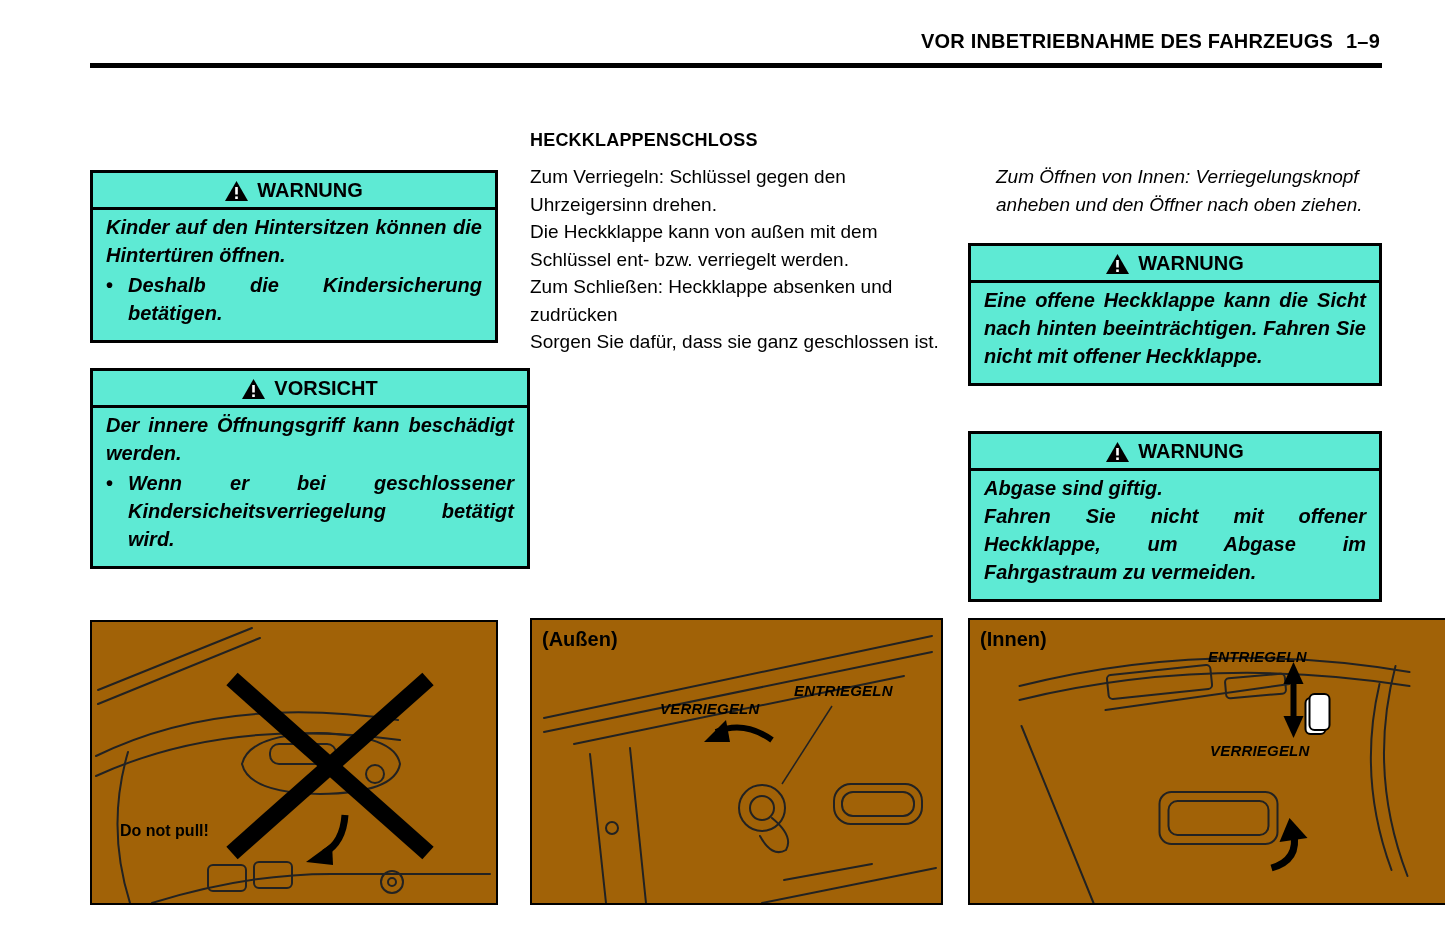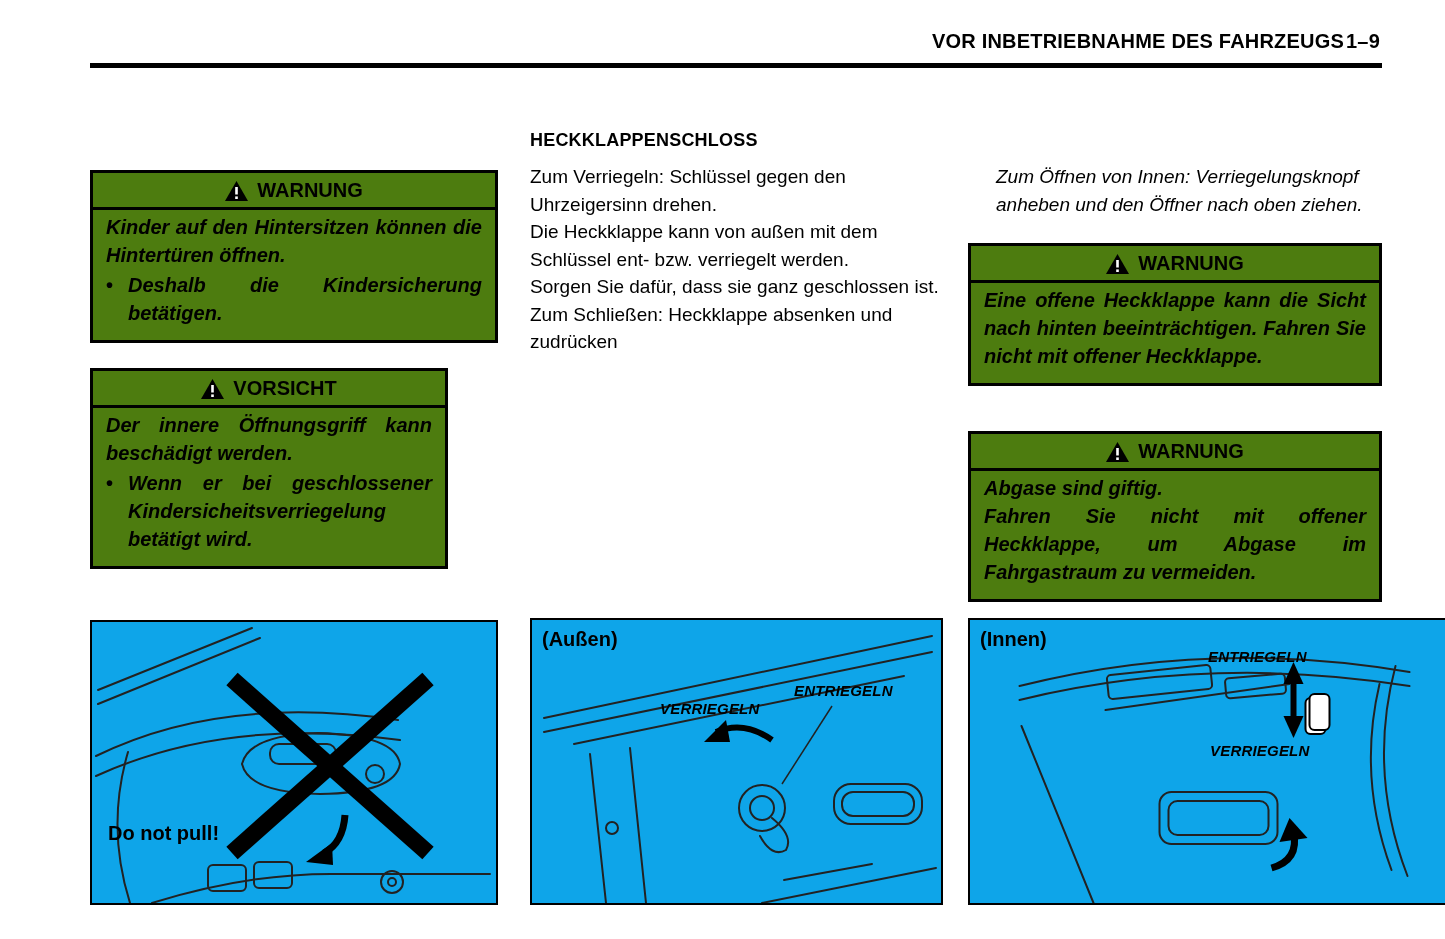--- a/index.html
+++ b/index.html
@@ -2,47 +2,47 @@
 <html><head>
 <meta charset="utf-8">
 <style>
   * { margin:0; padding:0; box-sizing:border-box; }
   html,body { background:#ffffff; }
   body { font-family:"Liberation Sans", sans-serif; color:#000; }
   .page { position:relative; width:1445px; height:939px; background:#fff; overflow:hidden; }
   .abs { position:absolute; }
 
   .header { top:30px; right:65px; font-size:20px; font-weight:bold; letter-spacing:0.2px; }
-  .header .pageno { margin-left:2px; }
+  .header .pageno { margin-left:13px; }
   .header-rule { left:90px; top:63px; width:1292px; height:5px; background:#000; }
 
   
-  .warnbox { position:absolute; border:3px solid #000; background:#4d7c0f; }
+  .warnbox { position:absolute; border:3px solid #000; background:#5eead4; }
   .warnbox-title { display:flex; align-items:center; justify-content:center; gap:9px;
                    padding:6px 0 5px; border-bottom:3px solid #000;
                    font-weight:bold; font-size:20px; }
   .warnbox-body { padding:3px 13px 13px 13px; font-weight:bold; font-style:italic;
                   font-size:20px; line-height:28px; }
   .warnbox-body p { text-align:justify; }
   .bullet-row { display:flex; gap:9px; margin-top:2px; }
   .bullet-row .bullet { flex:0 0 13px; font-style:normal; }
   .bullet-row p { flex:1; text-align:justify; }
 
   
   .heading { font-size:18px; font-weight:bold; letter-spacing:0.2px; }
   .bodytext { font-size:19px; line-height:27.5px; }
   .bodytext p { margin:0; }
   .bodytext p.gap { margin-top:15px; }
 
   
-  .figbox { position:absolute; border:2px solid #000; background:#0ea5e9; }
+  .figbox { position:absolute; border:2px solid #000; background:#a16207; }
   .figsvg { position:absolute; left:0; top:0; width:100%; height:100%; }
   .fig-caption { position:absolute; left:10px; top:8px; font-size:20px; font-weight:bold; }
   .fig-label { position:absolute; font-size:15px; font-weight:bold; letter-spacing:0.2px;font-style:italic; }
-  .do-not-pull { position:absolute; left:16px; top:200px; font-size:20px; font-weight:bold; }
+  .do-not-pull { position:absolute; left:28px; top:200px; font-size:16px; font-weight:bold; }
 </style>
 </head>
 <body>
 
 <div class="page">
 
   <div class="header abs">
     <span>VOR INBETRIEBNAHME DES FAHRZEUGS</span><span class="pageno">1–9</span>
   </div>
   <div class="header-rule abs"></div>
@@ -58,21 +58,21 @@
     </div>
     <div class="warnbox-body">
       <p>Kinder auf den Hintersitzen können die Hintertüren öffnen.</p>
       <div class="bullet-row">
         <span class="bullet">•</span>
         <p>Deshalb die Kindersicherung betätigen.</p>
       </div>
     </div>
   </div>
 
-  <div class="warnbox" style="left:90px; top:368px; width:358px;">
+  <div class="warnbox" style="left:90px; top:368px; width:440px;">
     <div class="warnbox-title">
       <svg width="23" height="20" viewBox="0 0 23 20">
         <path d="M11.5 0 L23 20 L0 20 Z" fill="#000"></path>
         <rect x="10.2" y="6" width="2.6" height="7.5" fill="#fff"></rect>
         <rect x="10.2" y="15.4" width="2.6" height="2.6" fill="#fff"></rect>
       </svg>
       <span>VORSICHT</span>
     </div>
     <div class="warnbox-body">
       <p>Der innere Öffnungsgriff kann beschädigt werden.</p>
@@ -108,22 +108,22 @@
       <polygon points="214,240 240,221 241,243" fill="#000"></polygon>
     </svg>
     <div class="do-not-pull">Do not pull!</div>
   </div>
 
   <div class="heading abs" style="left:530px; top:130px;">HECKKLAPPENSCHLOSS</div>
 
   <div class="bodytext abs" style="left:530px; top:163px; width:414px;">
     <p>Zum Verriegeln: Schlüssel gegen den Uhrzeigersinn drehen.</p>
     <p>Die Heckklappe kann von außen mit dem Schlüssel ent- bzw. verriegelt werden.</p>
+    <p>Zum Schließen: Heckklappe absenken und zudrücken</p>
     <p>Sorgen Sie dafür, dass sie ganz geschlossen ist.</p>
-    <p>Zum Schließen: Heckklappe absenken und zudrücken</p>
   </div>
 
   <div class="figbox" style="left:530px; top:618px; width:413px; height:287px;">
     <svg class="figsvg" viewBox="0 0 409 283">
       <g fill="none" stroke="#222" stroke-width="2" stroke-linecap="round">
         <path d="M12,98 L400,16"></path>
         <path d="M12,112 L400,32"></path>
         <path d="M42,124 L372,56"></path>
         <path d="M58,134 L74,283"></path>
         <path d="M98,128 L114,283"></path>

